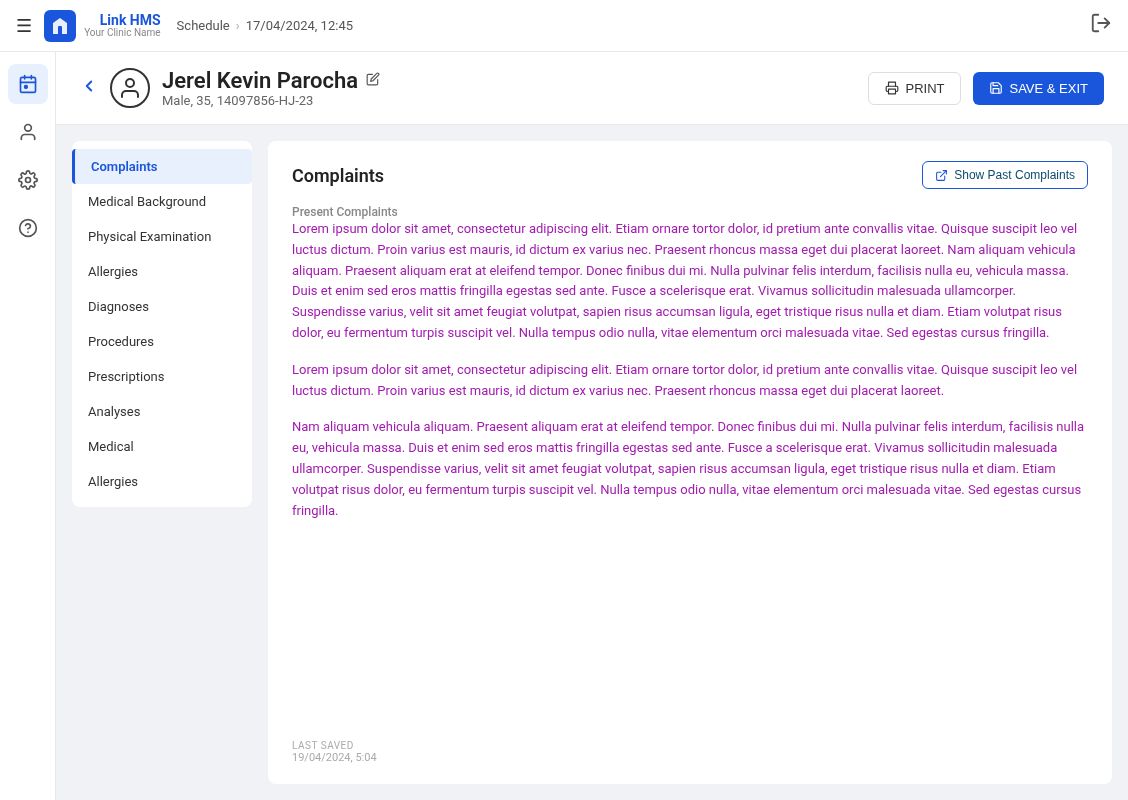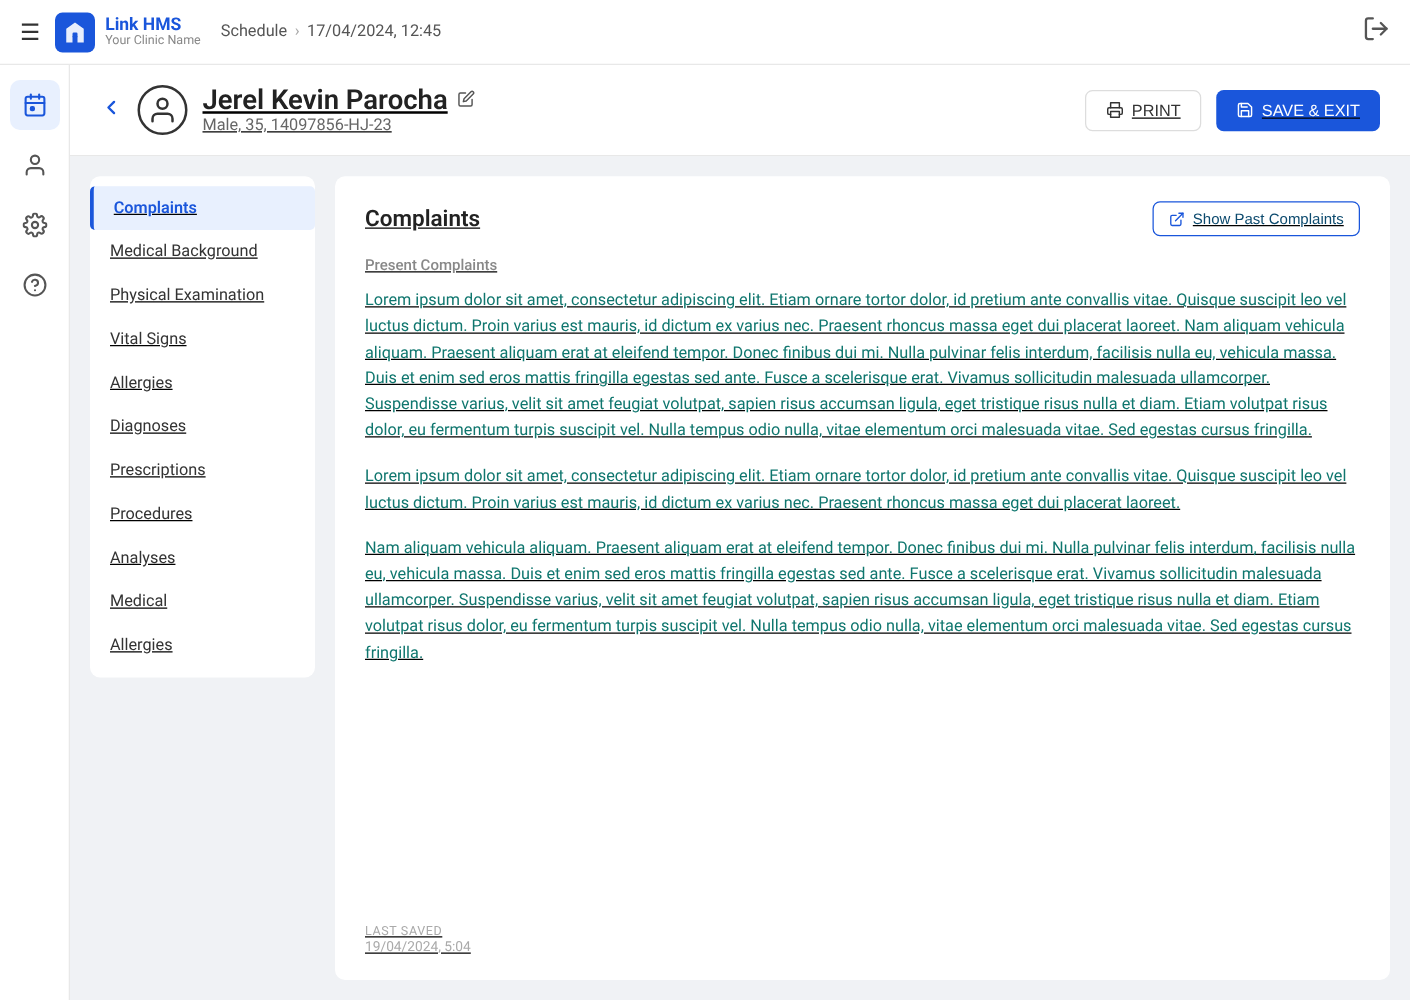--- a/index.html
+++ b/index.html
@@ -11,33 +11,33 @@
       height: 52px;
       display: flex;
       align-items: center;
       padding: 0 16px;
       border-bottom: 1px solid #e8e8e8;
       flex-shrink: 0;
       justify-content: space-between;
     }
     .top-nav-left { display: flex; align-items: center; gap: 12px; }
     .hamburger-icon { font-size: 18px; color: #333; cursor: pointer; }
-    .logo { display: flex; align-items: center; gap: 8px; }
+    .logo { display: flex; align-items: center; gap: 8px; text-align: right; }
     .logo-icon { width: 32px; height: 32px; background: #1a56db; border-radius: 6px; display: flex; align-items: center; justify-content: center; }
     .logo-icon svg { width: 20px; height: 20px; fill: white; }
     .logo-text { display: flex; flex-direction: column; }
     .logo-name { font-weight: 700; font-size: 14px; color: #1a56db; line-height: 1; }
     .logo-sub { font-size: 10px; color: #888; line-height: 1.2; }
     .breadcrumb { display: flex; align-items: center; gap: 6px; font-size: 13px; color: #555; margin-left: 4px; }
     .breadcrumb-sep { color: #aaa; }
     .top-nav-right { display: flex; align-items: center; }
     .exit-icon { font-size: 20px; color: #555; cursor: pointer; }
 
     
-    .main-layout { display: flex; flex: 1; overflow: hidden; text-decoration: underline; }
+    .main-layout { display: flex; flex: 1; overflow: hidden; }
 
     
     .icon-sidebar {
       width: 56px;
       background: #fff;
       border-right: 1px solid #e8e8e8;
       display: flex;
       flex-direction: column;
       align-items: center;
       padding: 12px 0;
@@ -158,26 +158,26 @@
       background: #fff;
       color: #0c4a6e;
       border-radius: 6px;
       font-size: 12px;
       cursor: pointer;
     }
 
     .section-label {
       font-size: 12px;
       color: #888;
-      margin-bottom: 12px;
+      margin-bottom: 0;
       font-weight: 500;
     }
     .complaint-text {
       font-size: 13px;
-      color: #0f766e;
+      color: #a21caf;
       line-height: 1.6;
       margin-bottom: 16px;
     }
 
     
     .last-saved {
       margin-top: auto;
       padding-top: 12px;
     }
     .last-saved-label { font-size: 10px; color: #aaa; text-transform: uppercase; letter-spacing: 0.5px; }
@@ -298,25 +298,24 @@
         </button>
       </div>
     </div>
 
     <div class="page-body">
 
       <div class="left-nav">
         <div class="left-nav-item active">Complaints</div>
         <div class="left-nav-item">Medical Background</div>
         <div class="left-nav-item">Physical Examination</div>
-        <div class="left-nav-item">Vital Signs</div>
         <div class="left-nav-item">Allergies</div>
         <div class="left-nav-item">Diagnoses</div>
+        <div class="left-nav-item">Procedures</div>
         <div class="left-nav-item">Prescriptions</div>
-        <div class="left-nav-item">Procedures</div>
         <div class="left-nav-item">Analyses</div>
         <div class="left-nav-item">Medical</div>
         <div class="left-nav-item">Allergies</div>
       </div>
 
       <div class="main-panel">
         <div class="panel-header">
           <h2 class="panel-title">Complaints</h2>
           <button class="show-past-btn">
             <svg width="13" height="13" viewBox="0 0 24 24" fill="none" stroke="#1a56db" stroke-width="2" stroke-linecap="round" stroke-linejoin="round">

